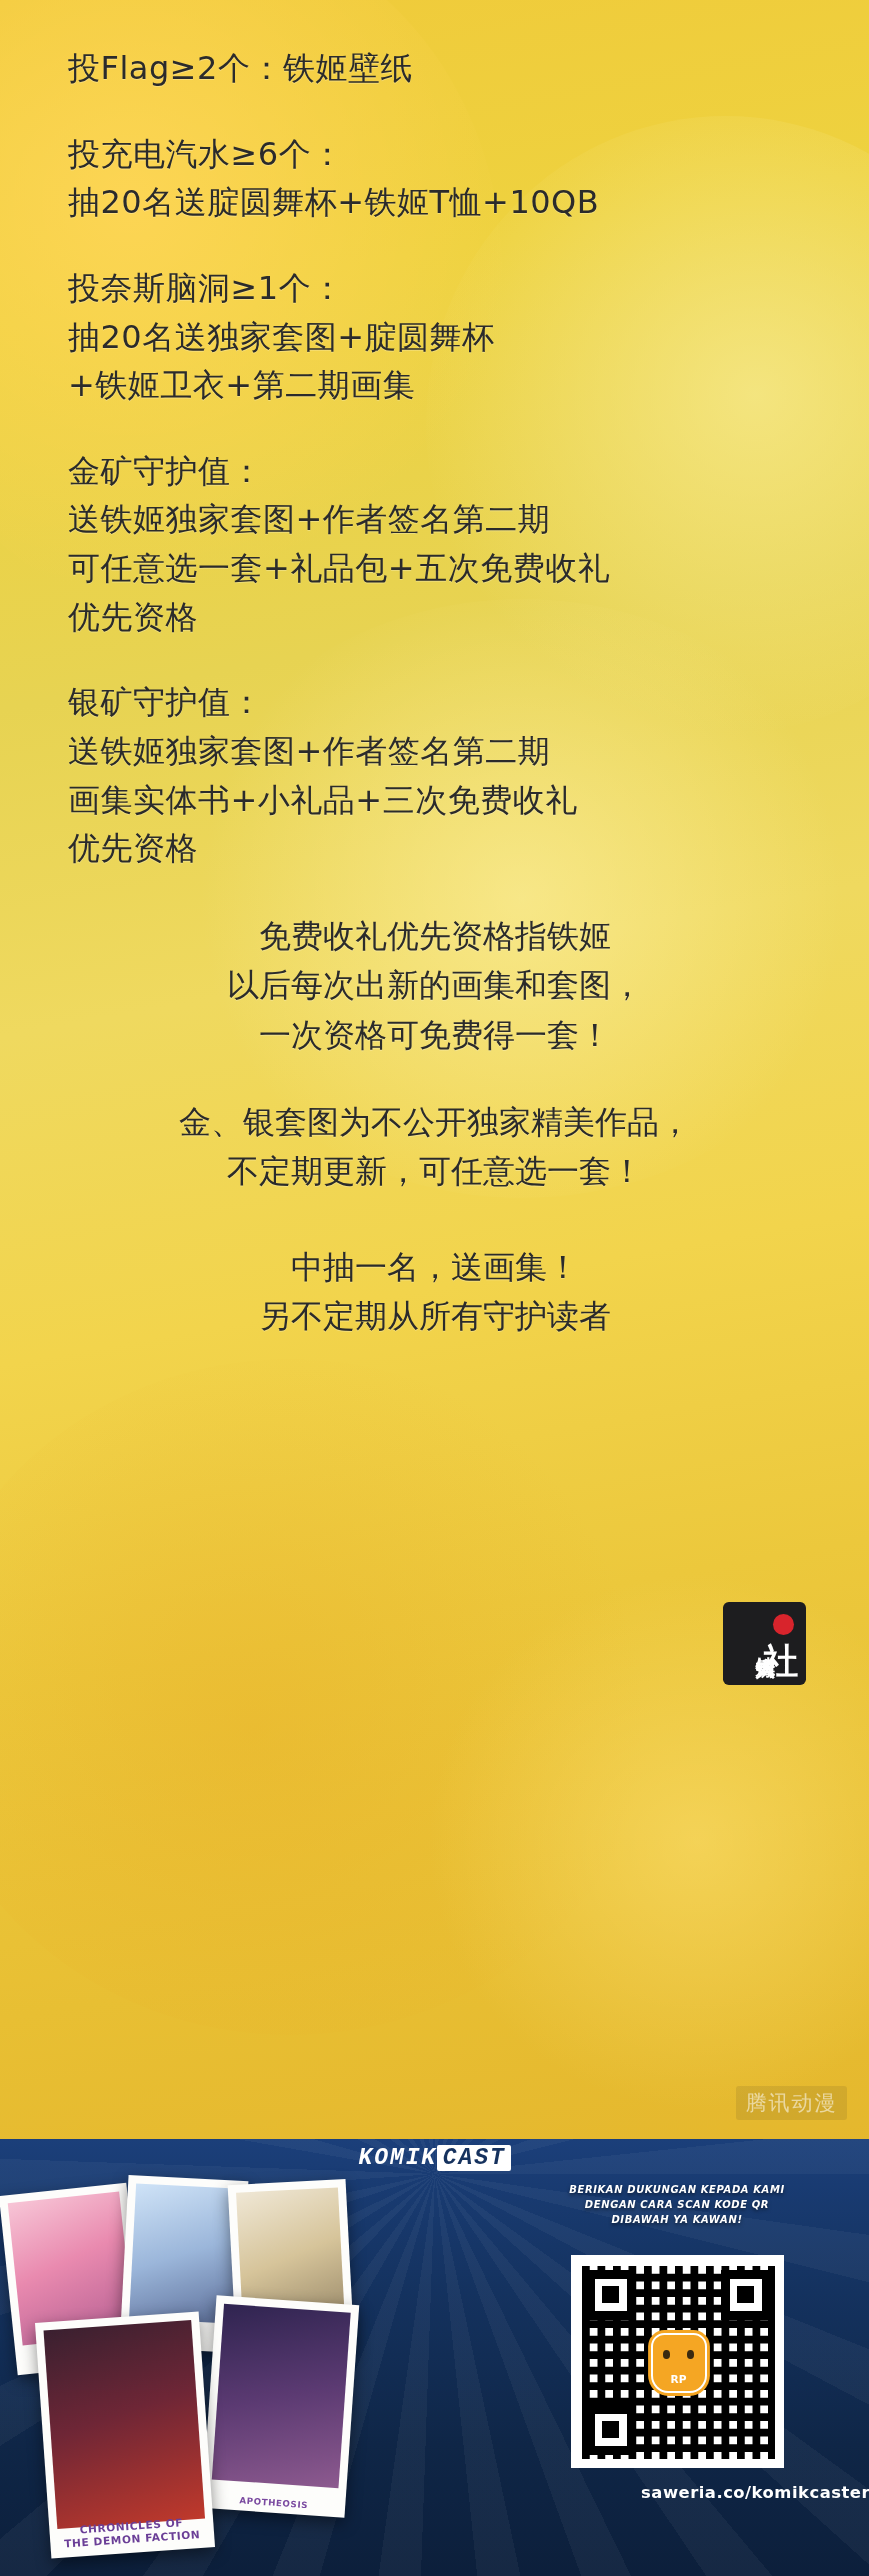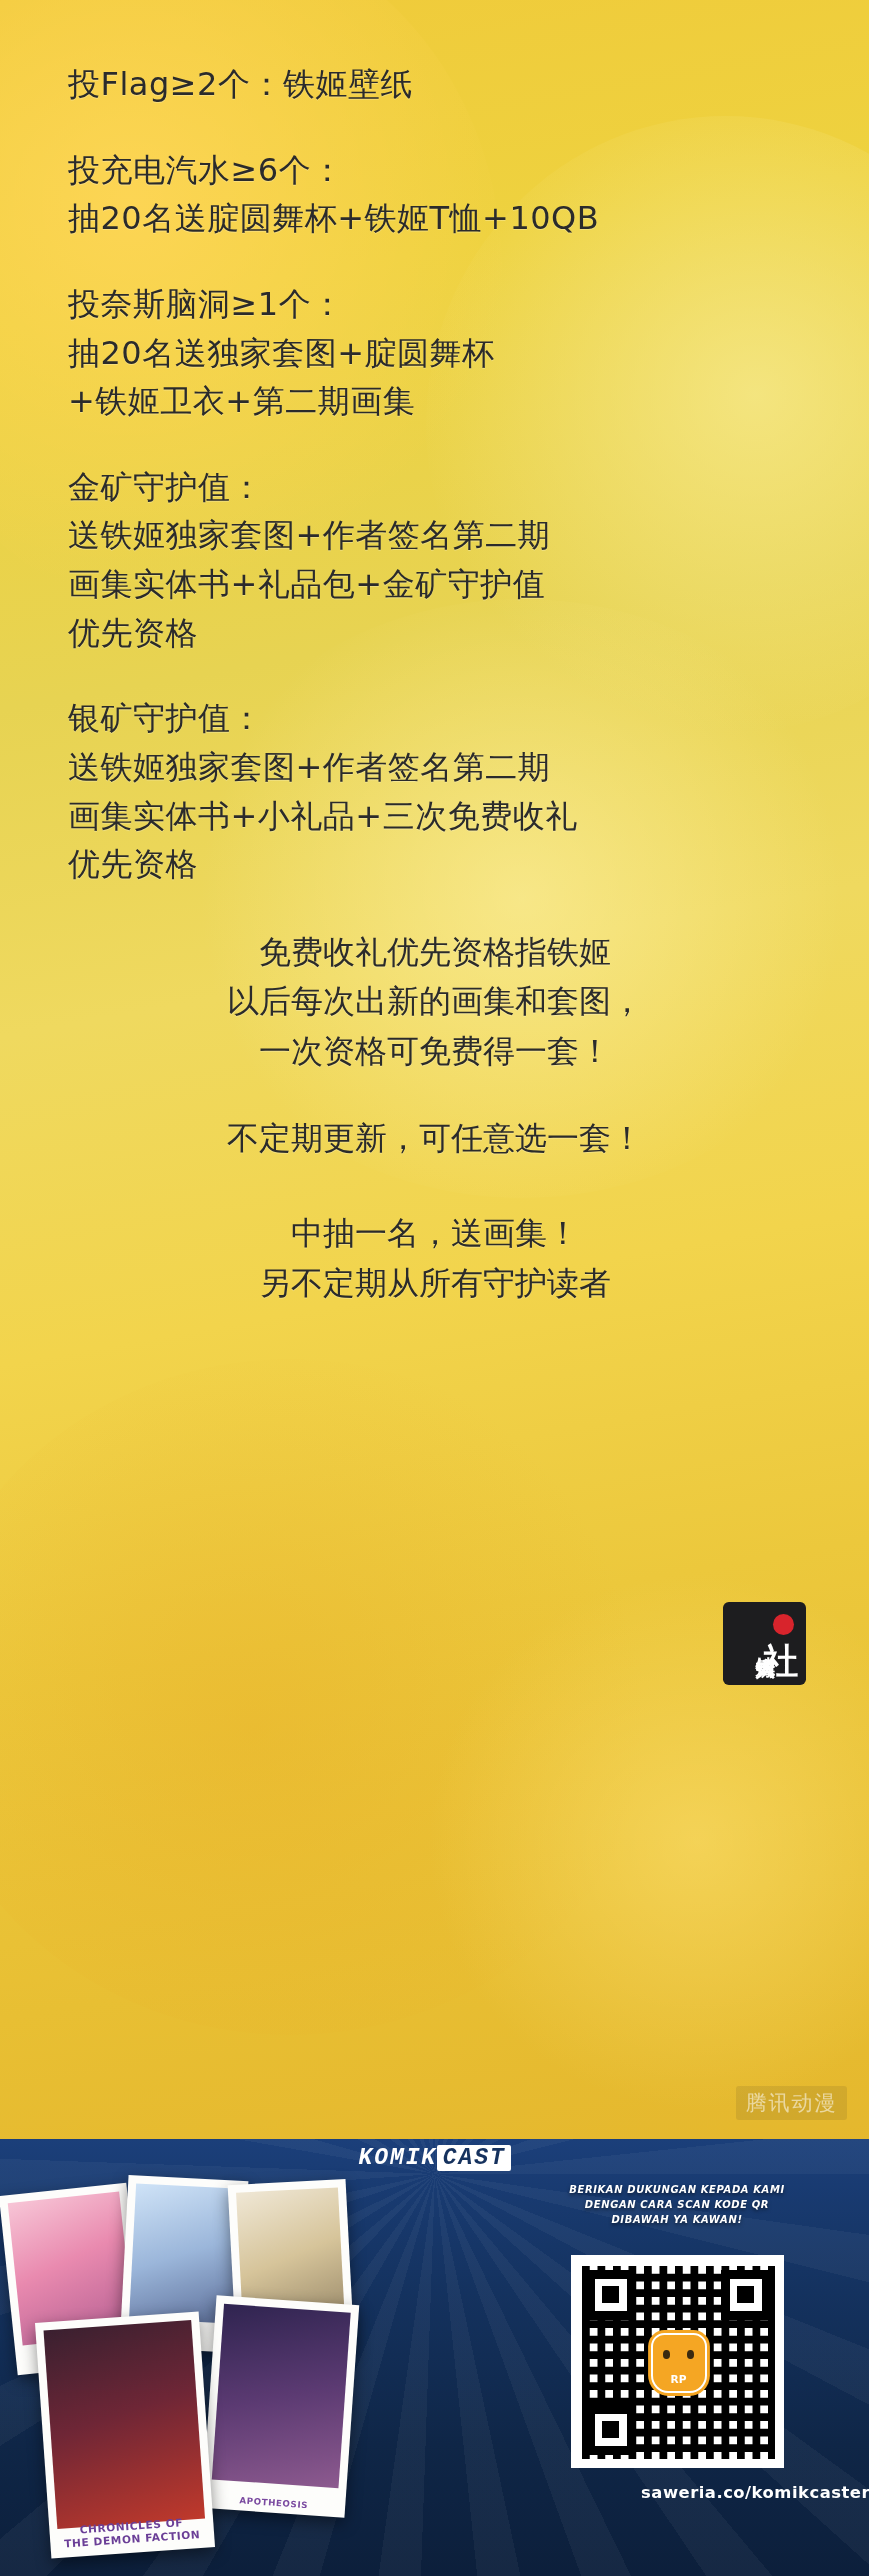--- a/index.html
+++ b/index.html
@@ -44,21 +44,21 @@
     background: radial-gradient(circle at 45% 55%, rgba(233,176,40,0.45), rgba(233,176,40,0) 72%);
   }
   .glow-e {
     right: -97px; bottom: 464px;
     width: 541px; height: 541px;
     background: radial-gradient(circle at 50% 50%, rgba(255,228,120,0.5), rgba(255,228,120,0) 70%);
   }
 
   .content {
     position: relative;
-    padding: 60px 68px 0 68px;
+    padding: 44px 68px 0 68px;
   }
   .para {
     color: #2b2b2b;
     font-size: 32px;
     line-height: 1.52;
     margin: 0 0 37px 0;
     letter-spacing: 0.5px;
     font-weight: 500;
     text-shadow: 0 1px 0 rgba(255,255,255,0.25);
   }
@@ -342,38 +342,39 @@
 
     <p class="para">
       <span class="line">投奈斯脑洞≥1个：</span>
       <span class="line">抽20名送独家套图+腚圆舞杯</span>
       <span class="line">+铁姬卫衣+第二期画集</span>
     </p>
 
     <p class="para">
       <span class="line">金矿守护值：</span>
       <span class="line">送铁姬独家套图+作者签名第二期</span>
-      <span class="line">画集实体书+礼品包+金矿守护值</span>
+      <span class="line">可任意选一套+礼品包+五次免费收礼</span>
       <span class="line">优先资格</span>
     </p>
 
     <p class="para">
       <span class="line">银矿守护值：</span>
       <span class="line">送铁姬独家套图+作者签名第二期</span>
       <span class="line">画集实体书+小礼品+三次免费收礼</span>
       <span class="line">优先资格</span>
     </p>
 
     <div class="centered" style="margin-top:39px;">
       <span class="line">免费收礼优先资格指铁姬</span>
       <span class="line">以后每次出新的画集和套图，</span>
       <span class="line">一次资格可免费得一套！</span>
     </div>
 
     <div class="centered" style="margin-top:37px;">
+      <span class="line">金、银套图为不公开独家精美作品，</span>
       <span class="line">不定期更新，可任意选一套！</span>
     </div>
 
     <div class="centered" style="margin-top:46px;">
       <span class="line">中抽一名，送画集！</span>
       <span class="line">另不定期从所有守护读者</span>
     </div>
 
   </div>
 

